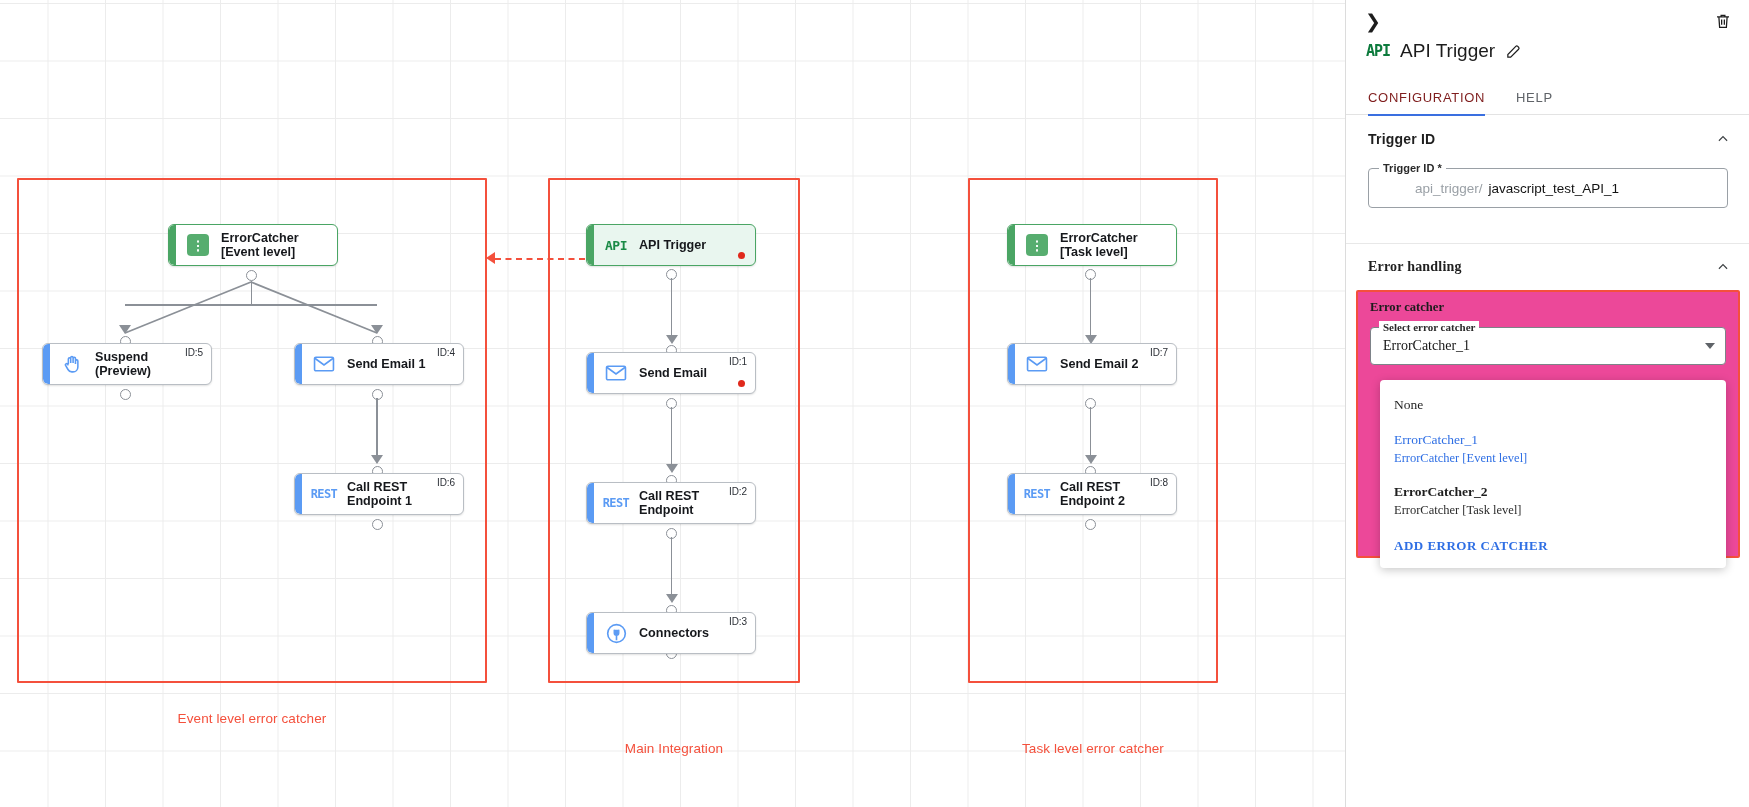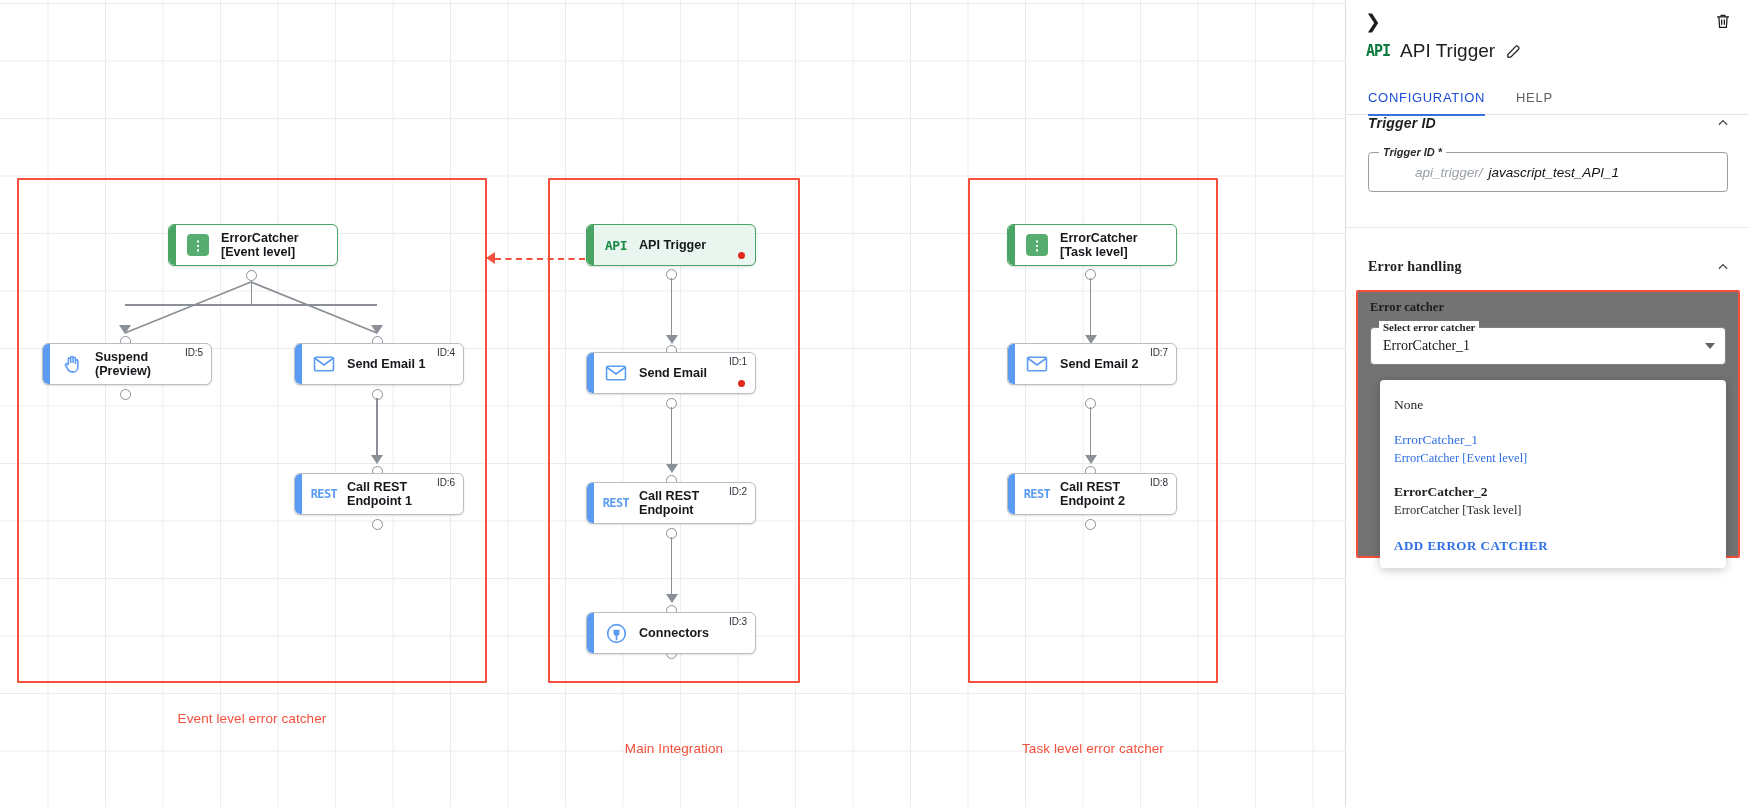--- a/index.html
+++ b/index.html
@@ -190,21 +190,21 @@
     border-bottom: 1px solid #e3e3e3;
   }
   .tab {
     position: absolute; top: 0;
     height: 35px;
     display: flex; align-items: center;
     font-size: 13px; letter-spacing: .7px;
     cursor: pointer;
     color: #5f6368;
   }
-  .tab.active { color: #1d4ed8; }
+  .tab.active { color: #7f1d1d; }
   .tab.active::after {
     content: ""; position: absolute; left: 0; right: 0; bottom: -1px;
     height: 2.5px; background: #3a6fe0;
   }
   #tab-config { left: 22px; }
   #tab-help   { left: 170px; }
 
   .section {
     position: absolute; left: 0; width: 404px;
     border-bottom: 1px solid #e8e8e8;
@@ -251,21 +251,21 @@
     white-space: nowrap;
   }
   .prefix { font-size: 13.5px; color: #9aa0a6; margin-right: 6px; margin-left: 34px; }
   .fieldval { font-size: 13.5px; color: #131313; }
 
   
   .err-block {
     position: absolute;
     border: 2.5px solid #f4503c;
     border-radius: 2px;
-    background: #737373;
+    background: #ec4899;
   }
   .err-block-title {
     position: absolute; left: 12px; top: 8px;
     font-size: 12.6px; font-weight: 700; color: #1c1c1c;
   }
   .select-outlined {
     position: absolute;
     left: 12px; top: 35px; right: 12px;
     height: 38px;
     border: 1px solid #7d8288;
@@ -528,21 +528,21 @@
           <path d="M4 20h4L19.2 8.8a2 2 0 0 0 0-2.8l-1.2-1.2a2 2 0 0 0-2.8 0L4 16.2V20z"></path>
         </svg>
       </span>
     </div>
 
     <div class="tabs">
       <div class="tab active" id="tab-config">CONFIGURATION</div>
       <div class="tab" id="tab-help">HELP</div>
     </div>
 
-    <div class="section" style="top:100px; height:128px;font-style:italic;">
+    <div class="section" style="top:116px; height:128px;">
       <div class="section-head">
         <span class="sh-text">Trigger ID</span>
         <span class="chev">
           <svg width="14" height="14" viewBox="0 0 24 24" fill="none" stroke="#3c4043" stroke-width="2">
             <path d="M5 15l7-7 7 7"></path>
           </svg>
         </span>
       </div>
       <div class="field-wrap">
         <div class="outlined">

